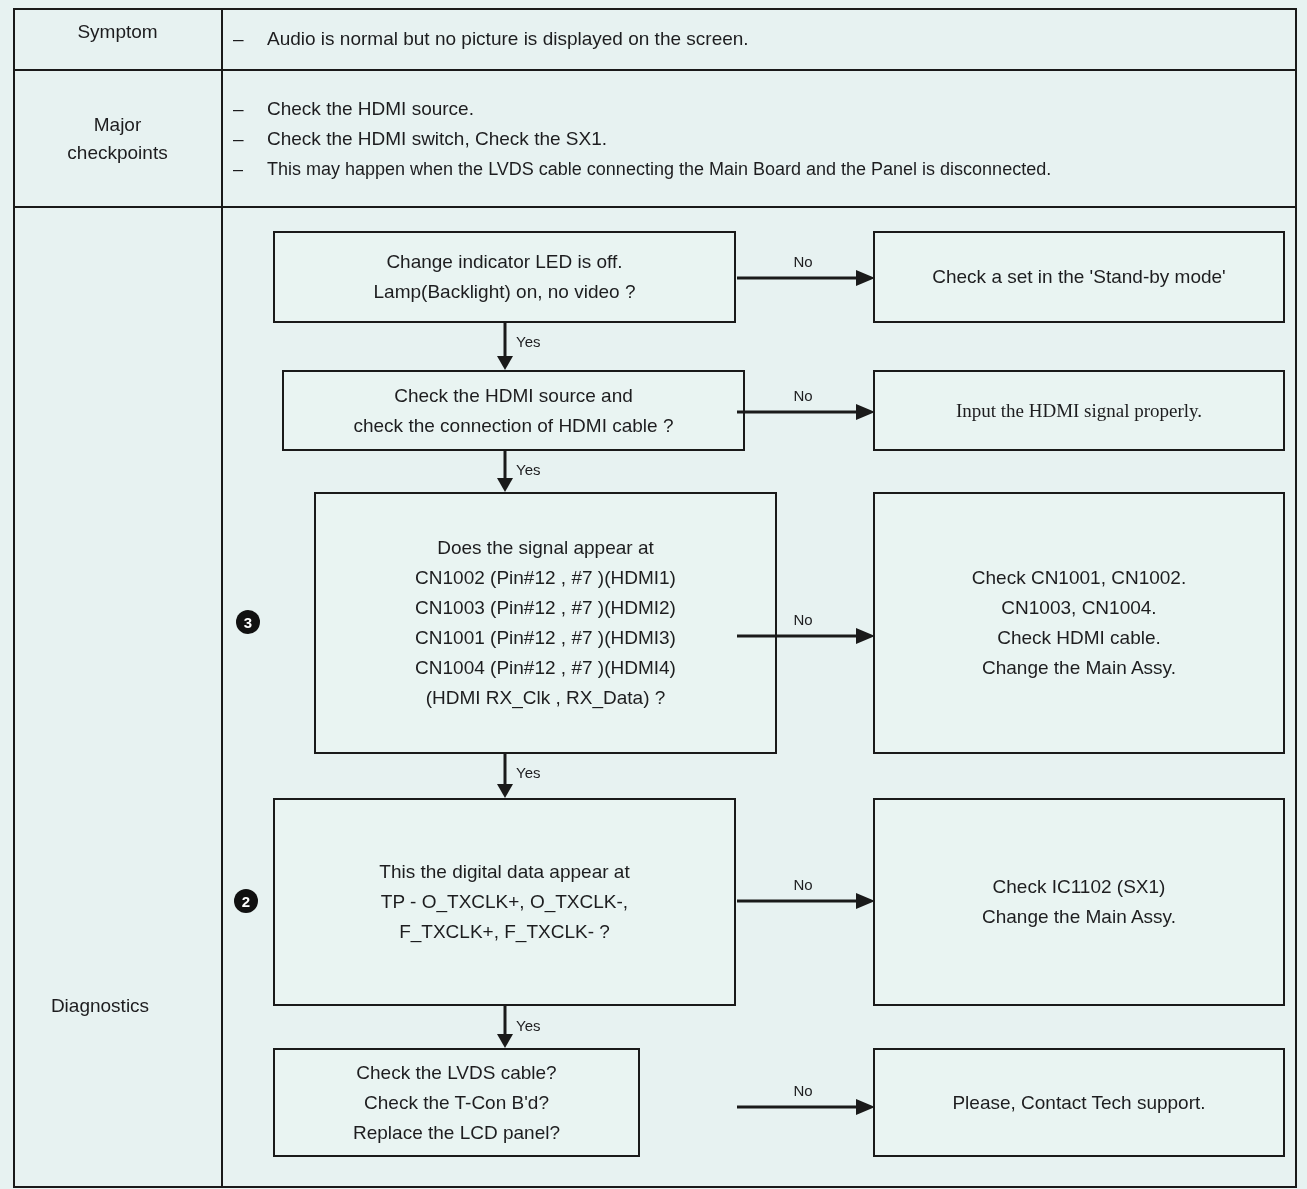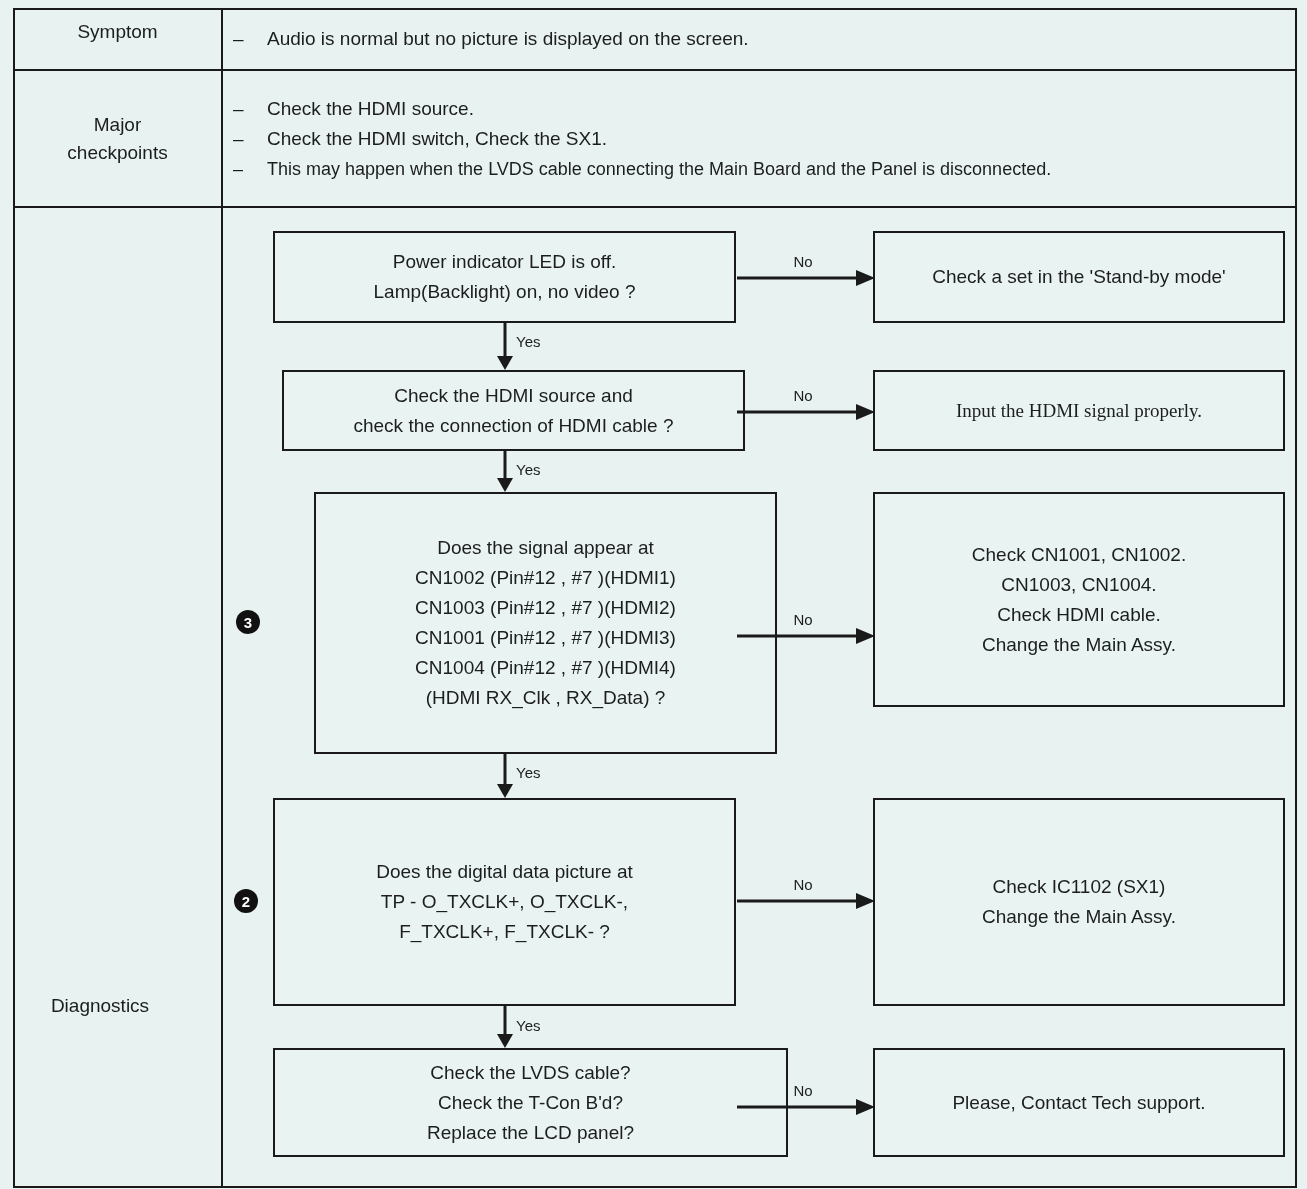--- a/index.html
+++ b/index.html
@@ -82,53 +82,53 @@
       <span class="dash">–</span>
       <span>Check the HDMI switch, Check the SX1.</span>
     </div>
     <div class="bullet" style="font-size:18px;">
       <span class="dash">–</span>
       <span>This may happen when the LVDS cable connecting the Main Board and the Panel is disconnected.</span>
     </div>
   </div>
 
   <div class="flow-box" style="left:273px;top:231px;width:463px;height:92px;">
-    <span>Power indicator LED is off.
+    <span>Change indicator LED is off.
 Lamp(Backlight) on, no video ?</span>
   </div>
   <div class="flow-box" style="left:273px;top:370px;width:463px;height:81px;margin-left:9px;">
     <span>Check the HDMI source and
 check the connection of HDMI cable ?</span>
   </div>
   <div class="flow-box" style="left:273px;top:492px;width:463px;height:262px;margin-left:41px;">
     <span>Does the signal appear at
 CN1002 (Pin#12 , #7 )(HDMI1)
 CN1003 (Pin#12 , #7 )(HDMI2)
 CN1001 (Pin#12 , #7 )(HDMI3)
 CN1004 (Pin#12 , #7 )(HDMI4)
 (HDMI RX_Clk , RX_Data) ?</span>
   </div>
   <div class="flow-box" style="left:273px;top:798px;width:463px;height:208px;">
-    <span>Does the digital data picture at
+    <span>This the digital data appear at
 TP - O_TXCLK+, O_TXCLK-,
 F_TXCLK+, F_TXCLK- ?</span>
   </div>
-  <div class="flow-box" style="left:273px;top:1048px;width:515px;height:109px;">
+  <div class="flow-box" style="left:273px;top:1048px;width:367px;height:109px;">
     <span>Check the LVDS cable?
 Check the T-Con B'd?
 Replace the LCD panel?</span>
   </div>
 
   <div class="flow-box" style="left:873px;top:231px;width:412px;height:92px;">
     <span>Check a set in the 'Stand-by mode'</span>
   </div>
   <div class="flow-box" style="left:873px;top:370px;width:412px;height:81px;font-family:Liberation Serif, serif;">
     <span>Input the HDMI signal properly.</span>
   </div>
-  <div class="flow-box" style="left:873px;top:492px;width:412px;height:215px;text-align:center;">
+  <div class="flow-box" style="left:873px;top:492px;width:412px;height:262px;text-align:center;">
     <span>Check CN1001, CN1002.
 CN1003, CN1004.
 Check HDMI cable.
 Change the Main Assy.</span>
   </div>
   <div class="flow-box" style="left:873px;top:798px;width:412px;height:208px;">
     <span>Check IC1102 (SX1)
 Change the Main Assy.</span>
   </div>
   <div class="flow-box" style="left:873px;top:1048px;width:412px;height:109px;">

